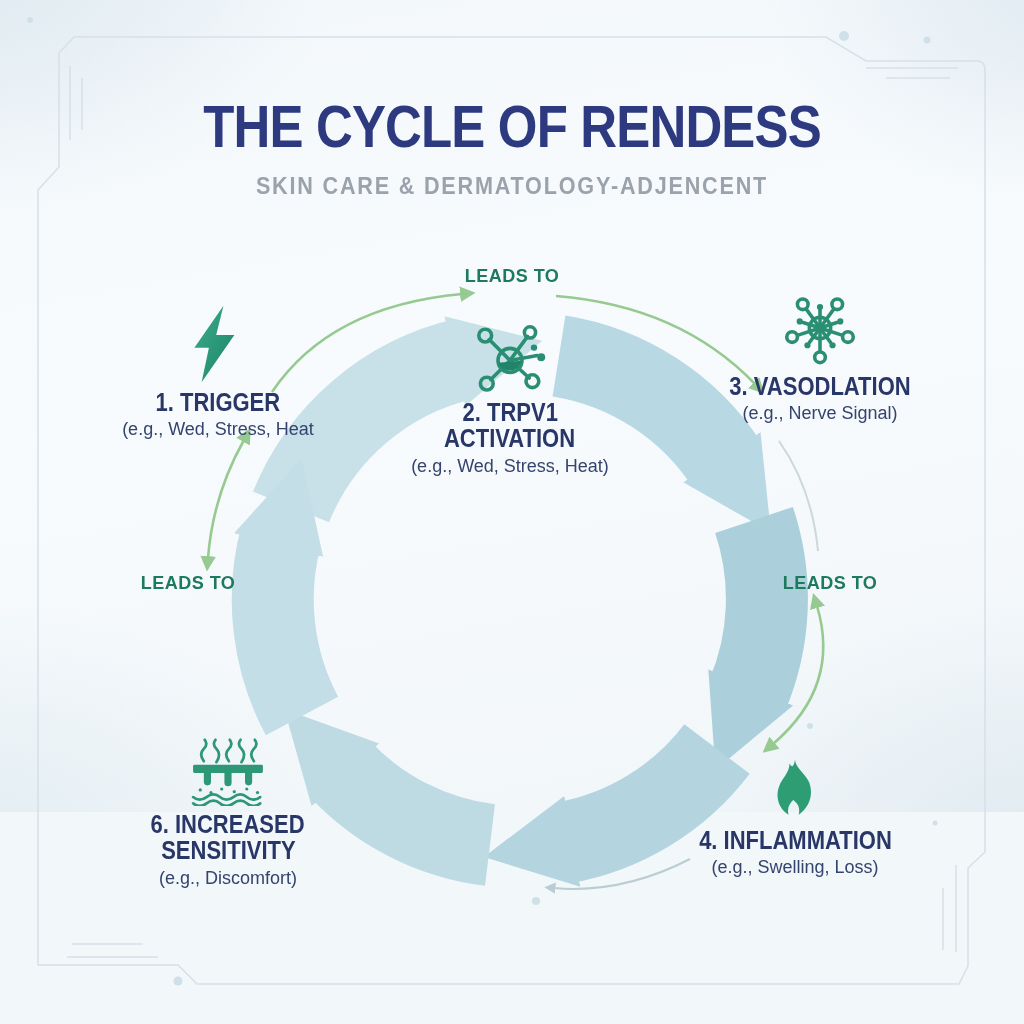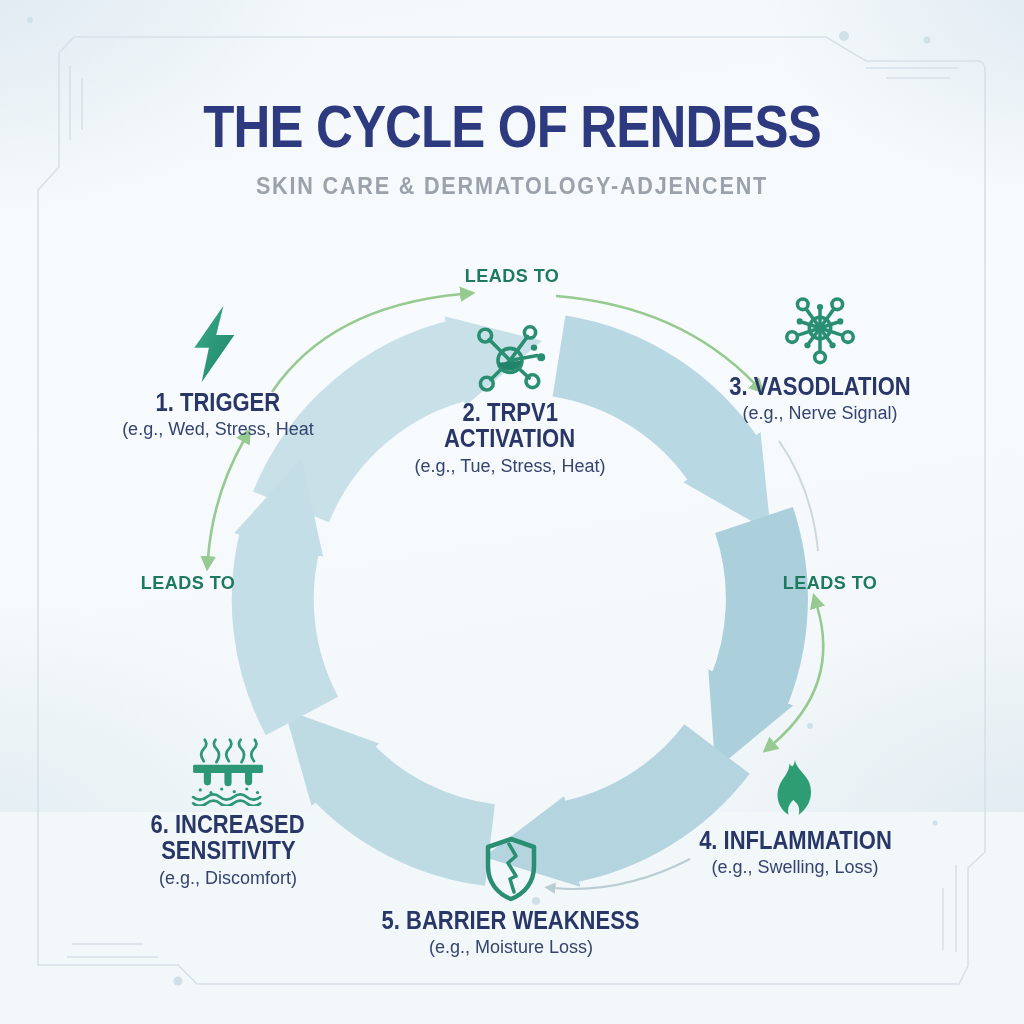--- a/index.html
+++ b/index.html
@@ -153,21 +153,21 @@
         <circle cx="21" cy="77" r="8"></circle>
           <circle cx="78" cy="74" r="8"></circle>
         <circle cx="50" cy="48" r="15"></circle>
       </g>
       <circle cx="89" cy="44" r="5" fill="#2a8f72"></circle>
       <circle cx="80" cy="32" r="4" fill="#2a8f72"></circle>
       <path d="M35.5 51 A15 15 0 0 0 64.2 48.5 Z" fill="#20836a"></path>
     </svg>
     <span class="hline">2. TRPV1</span>
     <span class="hline">ACTIVATION</span>
-    <span class="cap">(e.g., Tue, Stress, Heat)</span>
+    <span class="cap">(e.g., Wed, Stress, Heat)</span>
   </div>
 
   <div class="node" style="left:690px;top:288px;width:260px;">
     <svg class="ic" width="80" height="80" viewBox="0 0 90 90">
       <g stroke="#2a8f72" stroke-width="4" fill="none" stroke-linecap="round">
         <circle cx="45" cy="45" r="12"></circle>
         <line x1="45" y1="45" x2="69.7" y2="53"></line>
           <circle cx="76.4" cy="55.2" r="6"></circle>
         <line x1="45" y1="45" x2="45" y2="71"></line>
           <circle cx="45" cy="78" r="6"></circle>
@@ -198,29 +198,20 @@
 
   <div class="node" style="left:660px;top:758px;width:270px;">
     <svg class="ic" width="56" height="64" viewBox="0 0 60 70">
       <path d="M30 2 C31 12 42 17 46 28 C50 40 46 54 34 62 C36 54 33 50 28 46 C24 50 21 55 23 62 C12 56 8 42 13 30 C16 22 24 16 24 6 C27 12 29 8 30 2 Z" fill="#2e9d74"></path>
     </svg>
     <span class="hline">4. INFLAMMATION</span>
     <span class="hline"></span>
     <span class="cap">(e.g., Swelling, Loss)</span>
   </div>
 
-  <div class="node" style="left:361px;top:836px;width:300px;">
-    <svg class="ic" width="56" height="66" viewBox="0 0 56 66">
-      <path d="M28 3 L51 11 V30 C51 47 41 58 28 63 C15 58 5 47 5 30 V11 Z" fill="none" stroke="#2a8f72" stroke-width="4.5" stroke-linejoin="round"></path>
-      <path d="M26 8 L33 20 L25 27 L33 40 L27 43 L31 56" fill="none" stroke="#2a8f72" stroke-width="3.5" stroke-linejoin="round" stroke-linecap="round"></path>
-    </svg>
-    <span class="hline">5. BARRIER WEAKNESS</span>
-    <span class="hline"></span>
-    <span class="cap">(e.g., Moisture Loss)</span>
-  </div>
 
   <div class="node" style="left:102px;top:738px;width:252px;text-align:right;">
     <svg class="ic" width="82" height="68" viewBox="0 0 90 76">
       <g stroke="#2d9776" stroke-width="3" fill="none" stroke-linecap="round">
         <path d="M18 26 q-6 -8 0 -14 q5 -5 1 -10"></path>
         <path d="M32 27 q6 -9 0 -15 q-5 -5 -1 -10"></path>
         <path d="M46 26 q-6 -8 0 -14 q5 -5 1 -10"></path>
         <path d="M60 27 q6 -9 0 -15 q-5 -5 -1 -10"></path>
         <path d="M74 26 q-6 -8 0 -14 q5 -5 1 -10"></path>
       </g>

